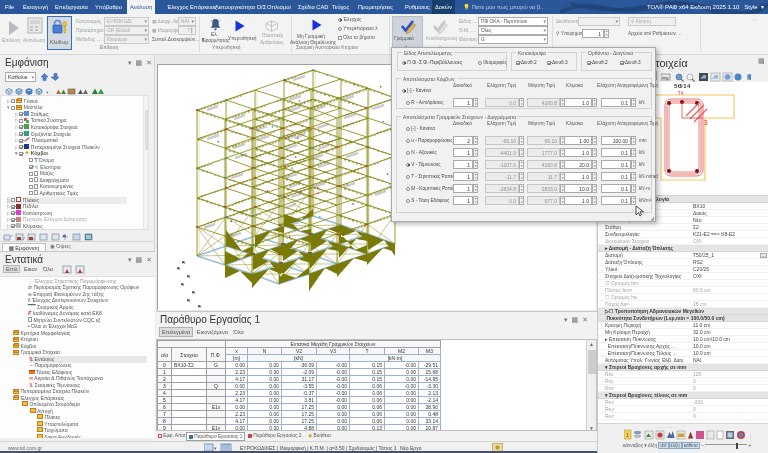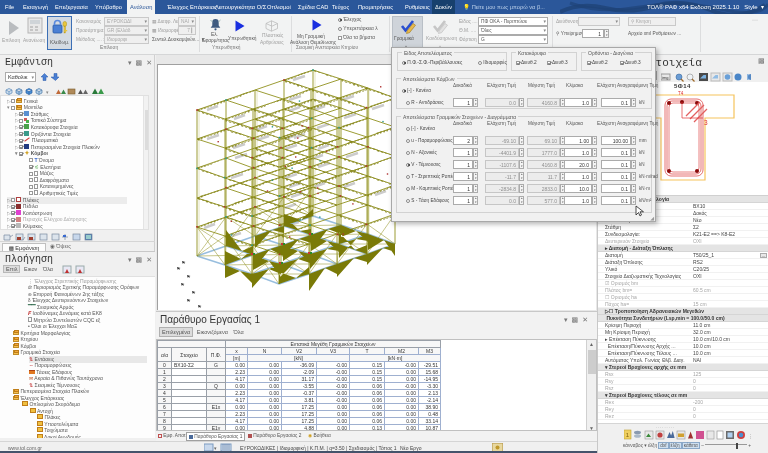--- a/index.html
+++ b/index.html
@@ -17,21 +17,21 @@
 .rdiv{position:absolute;top:2px;height:36px;width:1px;background:#dcddde;}
 .glabel{position:absolute;top:45px;font-size:4.8px;color:#8b8b8b;white-space:nowrap;}
 .rbtn-sel{position:absolute;border:1px solid #3b6fb5;background:#d4dae2;}
 .combo{position:absolute;background:#fff;border:1px solid #ababab;font-size:4.8px;color:#555;line-height:7px;white-space:nowrap;overflow:hidden;padding-left:2px;}
 .combo.dis{background:#efefef;color:#a8a8a8;border-color:#c9c9c9;}
 .combo .arr{position:absolute;right:1px;top:0;color:#888;font-size:5px;}
 .rlabel{position:absolute;font-size:4.8px;color:#9e9e9e;white-space:nowrap;}
 .rlabel2{position:absolute;font-size:4.8px;color:#555;white-space:nowrap;}
 
 
-.panel-h{font-size:10px;color:#333;font-family:Liberation Mono, monospace;}
+.panel-h{font-size:10px;color:#333;}
 .winbtn{color:#777;font-size:7px;letter-spacing:4px;}
 .tree{font-size:5px;color:#555;white-space:nowrap;}
 .trow{position:absolute;height:7px;line-height:7px;white-space:nowrap;}
 .cb{display:inline-block;width:4px;height:4px;border:1px solid #999;background:#fff;vertical-align:-0.5px;position:relative;}
 .cb.ck::after{content:"";position:absolute;left:0.2px;top:0px;width:2.6px;height:1.2px;border-left:0.8px solid #777;border-bottom:0.8px solid #777;transform:rotate(-45deg);}
 .exp{display:inline-block;width:4px;color:#888;font-size:5px;}
 .fold{display:inline-block;width:6px;height:4.5px;background:#f5c050;border:0.5px solid #c08d28;vertical-align:-0.5px;position:relative;}
 .fold::before{content:"";position:absolute;left:0;top:-1.5px;width:3px;height:1px;background:#f0a93c;border:0.5px solid #c07d18;}
 
 
@@ -258,21 +258,21 @@
         <rect x="60" y="3" width="3" height="2"></rect>
         <rect x="83" y="3" width="5" height="4" fill="#9cc"></rect>
       </g>
     </svg>
   <div class="abs" style="left:0;top:186px;width:155px;height:10px;border-top:1px solid #d5d5d5;">
     <span class="abs" style="left:2px;top:1px;width:44px;height:9px;background:#fdfdfd;border:1px solid #c0c0c0;font-size:5.5px;color:#333;text-align:center;line-height:8px;">▩ Εμφάνιση</span>
     <span class="abs" style="left:50px;top:1px;font-size:5.5px;color:#666;">◉ Όψεις</span>
   </div>
 
   <div class="abs" style="left:0;top:196px;width:155px;height:190px;border-top:1px solid #c8c8c8;background:#f0f0f0;">
-    <div class="abs panel-h" style="left:5px;top:2px;">Πλοήγηση</div>
+    <div class="abs panel-h" style="left:5px;top:2px;">Εντατικά</div>
     <div class="abs winbtn" style="left:128px;top:4px;">▾▩✕</div>
     <div class="abs" style="left:3px;top:14px;font-size:5.5px;color:#555;"><span style="background:#dcdcdc;border:1px solid #b8b8b8;padding:0 2px;">Επιλ</span> <span style="padding:0 2px;">Εικον</span> <span style="padding:0 2px;">Όλα</span></div>
     <svg class="abs" style="left:62px;top:13px" width="30" height="9">
         <rect x="1" y="1" width="8" height="7" fill="#e8e8f4" stroke="#9aa"></rect>
         <path d="M3 8 l2-4 l2 4Z" fill="#c03030"></path>
         <rect x="14" y="1" width="8" height="7" fill="#e8e8f4" stroke="#9aa"></rect>
         <path d="M16 8 l2-4 l2 4Z" fill="#c03030"></path>
       </svg>
     <div class="abs" style="left:0;top:24px;width:155px;height:162px;background:#fdfdfd;border-top:1px solid #e0e0e0;overflow:hidden;" id="tree2">
         <div class="trow tree" style="left:28px;top:0.5px;color:#999;"><span style="color:#888;">⋮</span> Έλεγχος Στρεπτικής Παραμόρφωσης</div>

